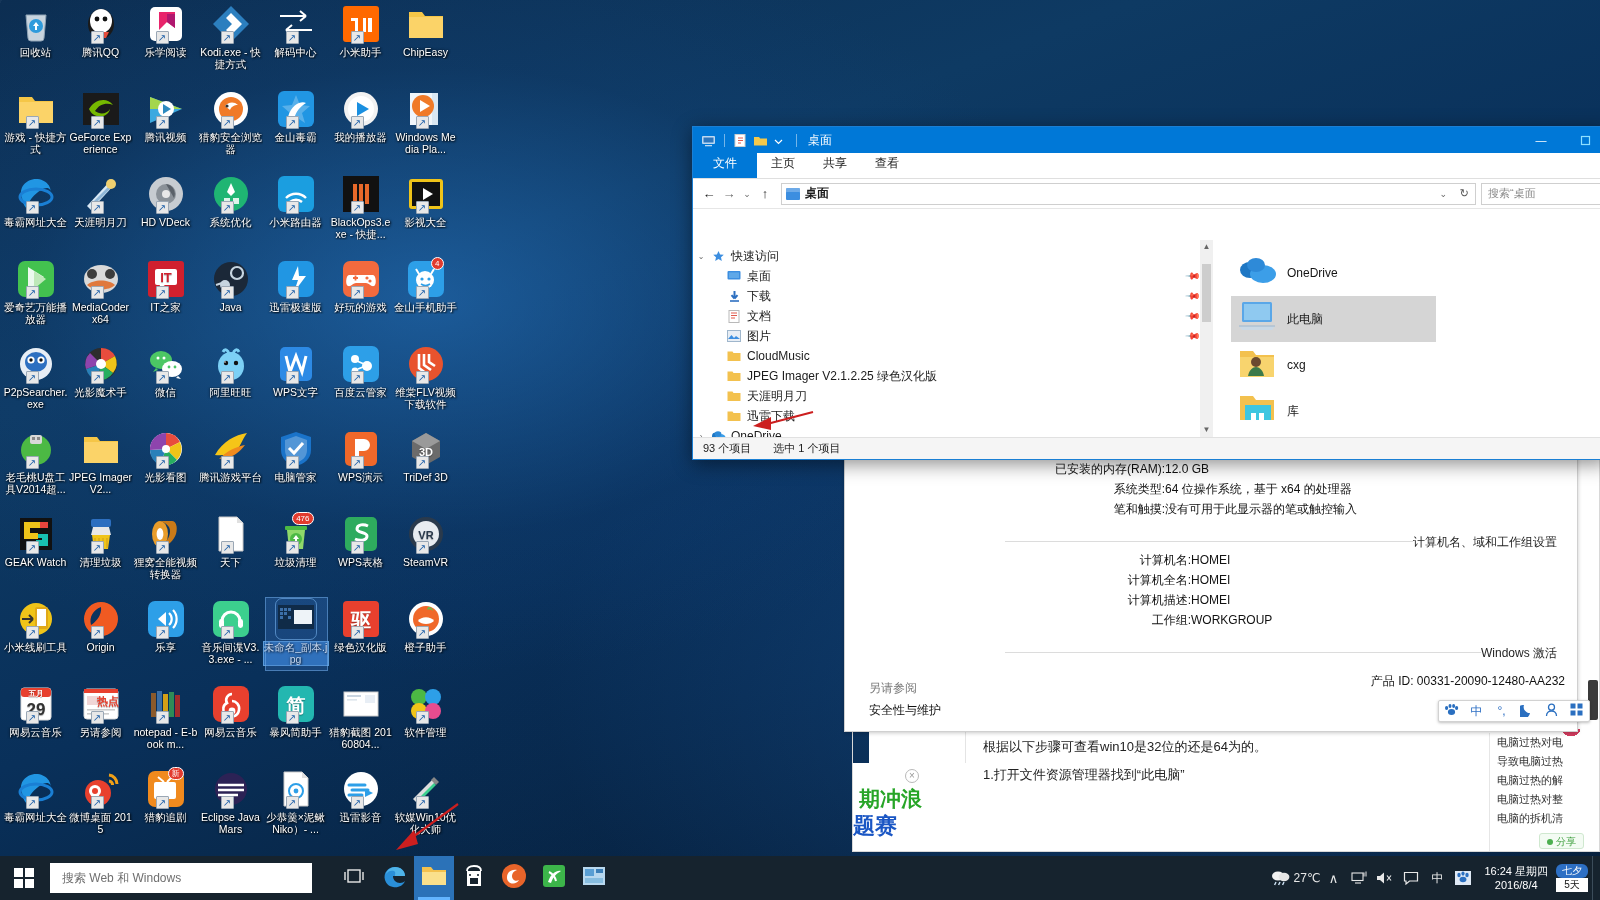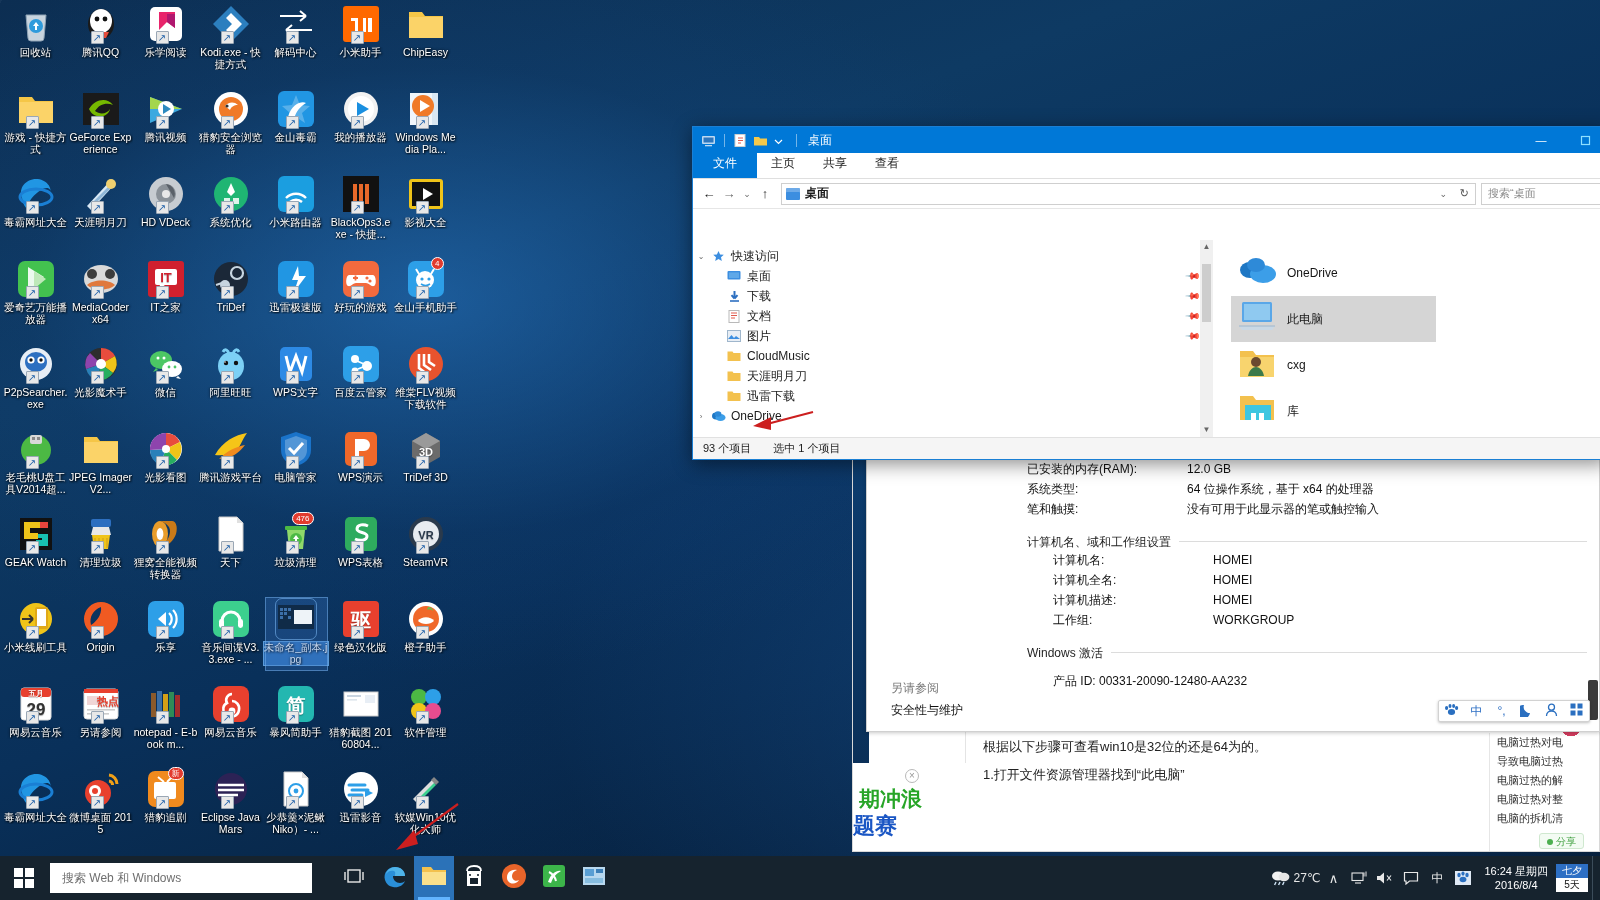--- a/index.html
+++ b/index.html
@@ -111,23 +111,24 @@
      background:radial-gradient(ellipse at 50% 0%,#d23b5e 50%, rgba(0,0,0,0) 51%); }
   #share-chip{
     position:absolute; left:686px; top:400px; height:16px; padding:0 7px;
     border:1px solid #cfe8cf; border-radius:3px; background:#f3fbf3; color:#3d9e3d;
     font-size:10px; line-height:15px; white-space:nowrap;
   }
   #share-chip .dot{ display:inline-block;width:6px;height:6px;border-radius:50%;background:#4caf50;margin-right:3px;}
 
   
   #sysprops{
-    position:absolute; left:866px; top:432px; width:734px; height:300px;
+    position:absolute; left:844px; top:432px; width:734px; height:300px;
     background:#fff; border:1px solid #d0d0d0; box-shadow:0 1px 4px rgba(0,0,0,.22);
     overflow:hidden;
+    text-align:right;
   }
   #sysprops .rows{ position:absolute; left:160px; top:26px; width:560px; }
   .sp-row{ display:flex; height:20px; align-items:center; font-size:12px; color:#1f1f1f; }
   .sp-row .k{ width:160px; color:#111; }
   .sp-row .v{ color:#111; }
   .sp-group{ margin-top:13px; position:relative; height:18px; }
   .sp-group .gt{ font-size:12px; color:#1f1f1f; background:#fff; padding-right:8px; position:relative; z-index:2; display:inline-block;}
   .sp-group .gl{ position:absolute; left:0; right:0; top:9px; height:1px; background:#dcdcdc; z-index:1;}
   .sp-sub{ padding-left:26px; }
   #sp-activate{ font-size:12px; color:#111; }
@@ -228,21 +229,21 @@
     padding-left:12px; font-size:12px; color:#6f6f6f;
   }
   #tb-apps{ display:flex; align-items:center; margin-left:22px; gap:0; }
   .tbi{ width:40px;height:44px;display:flex;align-items:center;justify-content:center; position:relative;}
   .tbi.active{ background:#2b72b8; }
   .tbi.active:after{ content:""; position:absolute; left:4px; right:4px; bottom:0; height:3px; background:#63b5ff; }
   #tray{ position:absolute; right:0; height:44px; display:flex; align-items:center; gap:0; }
   .tri{ min-width:26px;height:44px;display:flex;align-items:center;justify-content:center;color:#e8e8e8;font-size:13px;}
   #clock{ text-align:center; font-size:11px; color:#fff; line-height:14px; padding:0 8px; }
   #festival{ width:32px; margin-right:4px; text-align:center; }
-  #festival .top{ background:#2d6fc4; color:#fff; font-size:10px; line-height:14px;}
+  #festival .top{ background:#2d6fc4; color:#fff; font-size:10px; line-height:14px;border-radius:6px;}
   #festival .bot{ background:#fff; color:#111; font-size:10px; line-height:14px;}
   #showdesk{ width:8px;height:44px;border-left:1px solid #3b4c5a;}
 </style>
 </head>
 <body>
 
 <div id="wallpaper"></div>
 
 <div id="icon-grid">
     <div class="dicon">
@@ -561,21 +562,21 @@
         <span class="glyph" style="background:transparent">
           <svg width="40" height="40" viewBox="0 0 40 40">
             <circle cx="20" cy="20" r="17" fill="#1b2838"></circle>
             <circle cx="26" cy="14" r="6" fill="none" stroke="#c7d5e0" stroke-width="2.2"></circle>
             <circle cx="14" cy="26" r="5" fill="#c7d5e0"></circle>
             <path d="M5 26l9-3" stroke="#c7d5e0" stroke-width="2"></path>
           </svg>
         </span>
         <span class="shortcut">↗</span>
       </div>
-      <div class="lbl">TriDef</div>
+      <div class="lbl">Java</div>
     </div>
     <div class="dicon">
       <div style="position:relative;width:40px;height:40px">
         <span class="glyph" style="background:transparent">
           <svg width="40" height="40" viewBox="0 0 40 40">
             <rect x="2" y="2" width="36" height="36" rx="7" fill="#2196e3"></rect>
             <path d="M22 7l-6 14h6l-4 12 12-16h-7z" fill="#fff"></path>
           </svg>
         </span>
         <span class="shortcut">↗</span>
@@ -1482,20 +1483,28 @@
               </svg>
             </span>
             <span>CloudMusic</span>
           </div>
           <div class="nv l2">
             <span class="ico">
               <svg width="14" height="12" viewBox="0 0 14 12">
                 <path d="M0.5 1.5h5l1 1.4h7v8h-13z" fill="#f3c14e"></path>
               </svg>
             </span>
+            <span>JPEG Imager V2.1.2.25 绿色汉化版</span>
+          </div>
+          <div class="nv l2">
+            <span class="ico">
+              <svg width="14" height="12" viewBox="0 0 14 12">
+                <path d="M0.5 1.5h5l1 1.4h7v8h-13z" fill="#f3c14e"></path>
+              </svg>
+            </span>
             <span>天涯明月刀</span>
           </div>
           <div class="nv l2">
             <span class="ico">
               <svg width="14" height="12" viewBox="0 0 14 12">
                 <path d="M0.5 1.5h5l1 1.4h7v8h-13z" fill="#f3c14e"></path>
               </svg>
             </span>
             <span>迅雷下载</span>
           </div>

